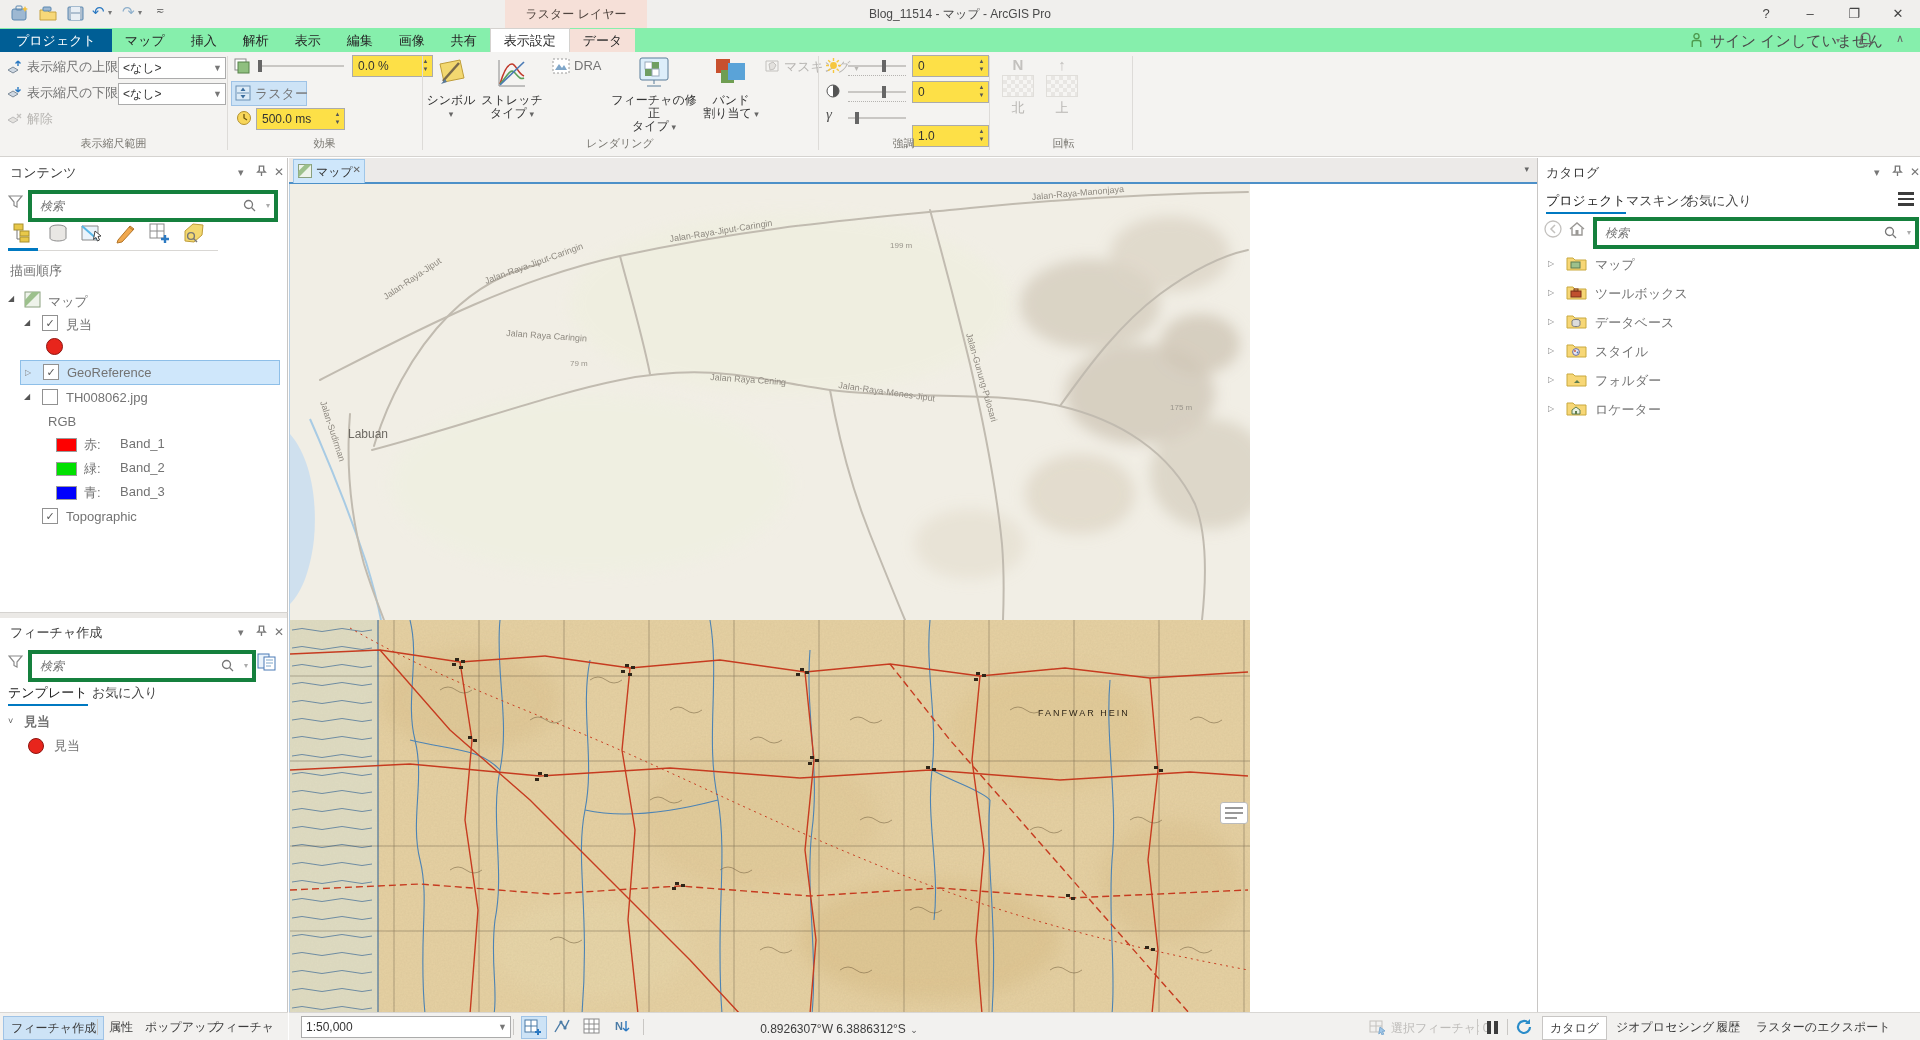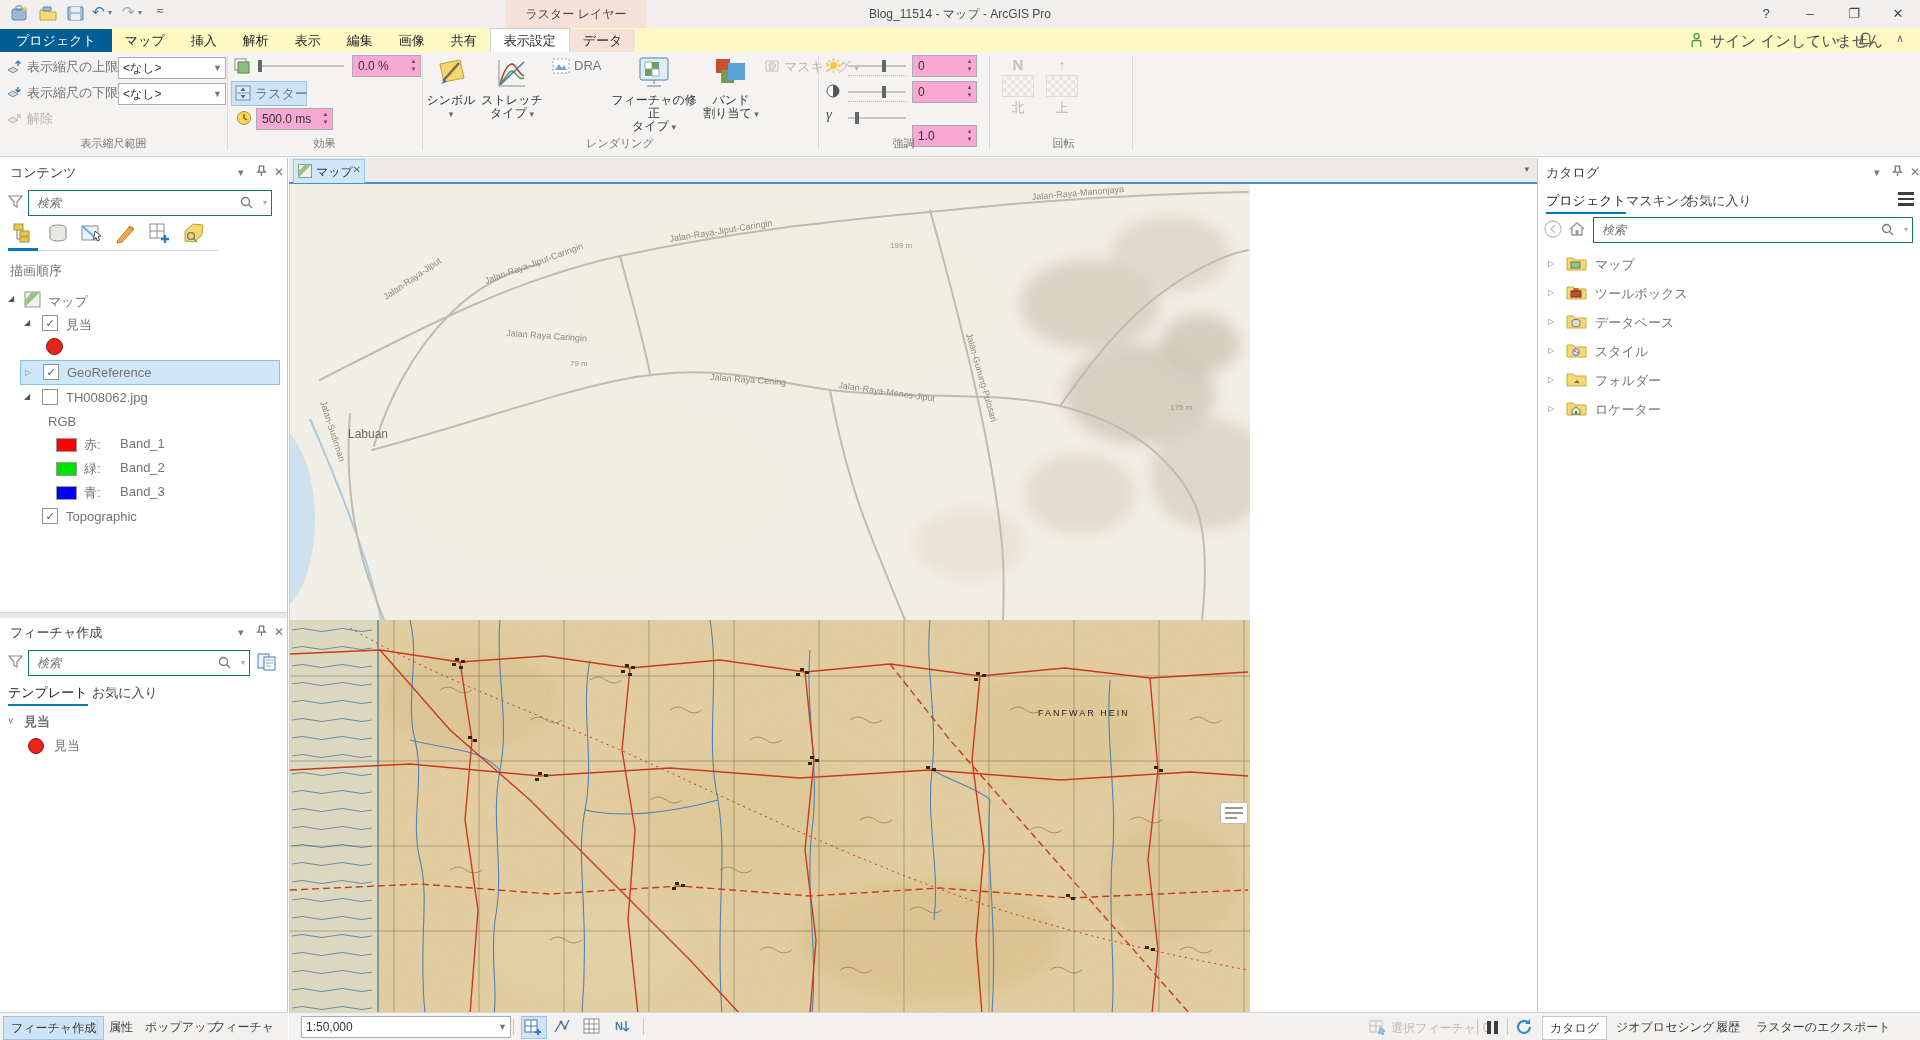--- a/index.html
+++ b/index.html
@@ -5,44 +5,44 @@
   html,body{margin:0;padding:0;background:#dcdcdc;font-family:"Liberation Sans","DejaVu Sans",sans-serif;}
   #app{position:relative;width:1920px;height:1040px;background:#fff;overflow:hidden;-webkit-font-smoothing:antialiased;}
   .abs{position:absolute;}
   .txt{font-size:13px;color:#737373;white-space:nowrap;}
   
   #titlebar{left:0;top:0;width:1920px;height:28px;background:#f0efed;border-bottom:1px solid #e3e1de;}
   .qat-ic{width:20px;height:18px;top:4px;}
   .winbtn{width:44px;height:28px;text-align:center;line-height:28px;font-size:13px;color:#444;}
   #ctxgroup{left:505px;top:0;width:142px;height:28px;background:#f6e0d8;text-align:center;line-height:28px;font-size:12px;color:#50453f;}
   
-  #tabrow{left:0;top:28px;width:1920px;height:24px;background:#fef9c3;}
+  #tabrow{left:0;top:28px;width:1920px;height:24px;background:#86efac;}
   .rtab{height:24px;line-height:24px;font-size:13px;color:#262626;padding:0 13px;display:inline-block;}
   .rtab.backstage{background:#005e95;color:#fff;padding:0 16px;}
   .rtab.active{background:#fff;border:1px solid #d4d2cf;border-bottom:none;color:#262626;}
   .rtab.ctx{background:#f6e0d8;}
   
   #ribbon{left:0;top:52px;width:1920px;height:104px;background:#f4f3f1;border-bottom:1px solid #d5d3d0;}
   .gdiv{top:4px;width:1px;height:94px;background:#dddbd8;}
   .glabel{top:84px;font-size:11px;color:#77756f;text-align:center;}
   .combo{height:20px;background:#fff;border:1px solid #ababab;font-size:12px;color:#333;line-height:20px;padding:0 4px;}
   .combo .dd{position:absolute;right:3px;top:0;color:#777;font-size:9px;}
-  .spin{height:20px;background:#f9a8d4;border:1px solid #ababab;font-size:12px;color:#333;line-height:20px;padding:0 0 0 5px;}
+  .spin{height:20px;background:#fde047;border:1px solid #ababab;font-size:12px;color:#333;line-height:20px;padding:0 12px 0 5px;}
   .spin .ar{position:absolute;right:2px;width:9px;font-size:6px;color:#555;line-height:1;text-align:center;}
   .sld{height:2px;background:#c9c7c4;}
   .sld .th{position:absolute;top:-5px;width:4px;height:12px;background:#666;}
   .ticks{height:3px;border-bottom:1px dotted #b5b3b0;}
   .bigbtn{top:2px;height:76px;text-align:center;}
   .bigbtn .cap{font-size:12px;color:#333;line-height:13px;}
   .dis{color:#b8b6b3;}
   .hl{background:#cde3f6;border:1px solid #9fc3e6;}
   
   .pane-h{font-size:13px;color:#3c3c3c;}
   .pane-ic{color:#777;font-size:11px;}
-  .search{background:#fff;border:1px solid #15803d;height:24px;}
+  .search{background:#fff;border:4px solid #15803d;height:24px;}
   .search input{border:none;outline:none;width:78%;height:20px;margin:1px 0 0 6px;font-style:italic;font-size:12px;color:#777;font-family:inherit;background:transparent;}
   .exp{font-size:8px;color:#555;}
   .exp.c{color:#888;}
   .chk{width:14px;height:14px;border:1px solid #919191;background:#fff;font-size:11px;color:#555;text-align:center;line-height:14px;}
   .chip{width:19px;height:12px;border:1px solid #9b9b9b;}
   .tabu{font-size:13px;color:#444;}
   .tabu.on{color:#222;border-bottom:2px solid #0079c1;padding-bottom:2px;}
   
   .botbar{top:1012px;height:28px;background:#f2f1ef;border-top:1px solid #d9d7d4;}
   .bottab{font-size:12px;color:#3c3c3c;height:22px;line-height:22px;padding:0 7px;top:3px;}
@@ -636,20 +636,21 @@
           <path d="M1 6h15M1 11h15M6 1v14M11 1v14" stroke="#8a8a8a"></path>
         </svg>
     </div>
     <div class="abs" style="left:322px;top:3px;width:24px;height:21px">
       <svg style="width:18px;height:17px;margin:2px" viewBox="0 0 18 17">
           <text x="2" y="12" font-size="11" fill="#4a7ba6" font-weight="bold">N</text>
           <path d="M13 3v10m0 0l-3-3m3 3l3-3" stroke="#2b79c2" stroke-width="1.4" fill="none"></path>
         </svg>
     </div>
     <div class="abs sep" style="left:354px"></div>
+    <div class="abs" style="left:0;width:1100px;top:6px;text-align:center"><span style="font-size:12px;color:#3c3c3c">0.8926307°W 6.3886312°S</span> <span style="font-size:9px;color:#555">⌄</span></div>
     <svg class="abs" style="left:1080px;top:6px;width:18px;height:16px" viewBox="0 0 18 16">
         <rect x="1" y="2" width="12" height="11" fill="none" stroke="#c3c1be"></rect>
         <path d="M1 7h12M7 2v11" stroke="#c3c1be"></path>
         <path d="M11 8l5 4-2.5.4 1.2 2.8-1.6.8-1.3-2.8-2 1.8z" fill="#9fc6e8" stroke="#7da9cf"></path>
       </svg>
     <span class="abs" style="left:1102px;top:7px;font-size:12px;color:#bdbbb8">選択フィーチャ: 0</span>
     <div class="abs sep" style="left:1188px"></div>
     <div class="abs" style="left:1198px;top:7px"><span style="display:inline-block;width:4px;height:13px;background:#3c3c3c;margin-right:3px"></span><span style="display:inline-block;width:4px;height:13px;background:#3c3c3c"></span></div>
     <div class="abs sep" style="left:1218px"></div>
     <svg class="abs" style="left:1226px;top:5px;width:18px;height:18px" viewBox="0 0 18 18">

